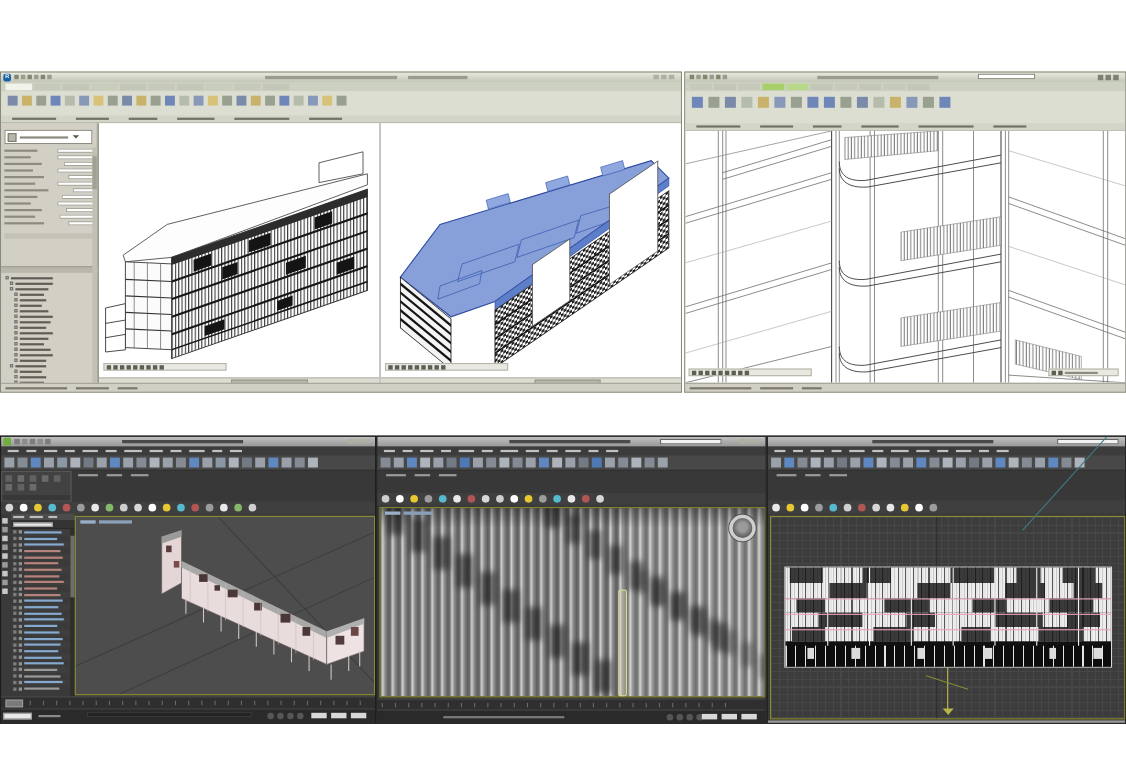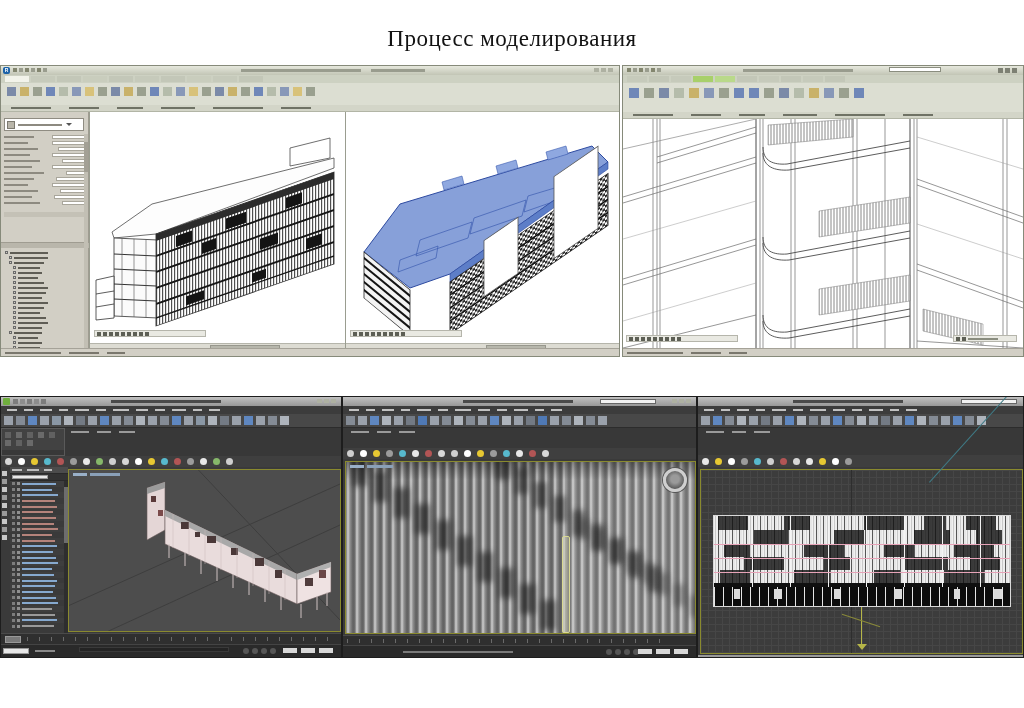--- a/index.html
+++ b/index.html
@@ -82,21 +82,20 @@
   .streak{position:absolute;filter:blur(3px)}
   .slat-sel{position:absolute;background:rgba(235,235,185,.22);border:1px solid #d9d992;border-radius:2px}
   .wheel{position:absolute;width:24px;height:24px;border-radius:50%;border:3px solid #cfcfcf;
     background:radial-gradient(circle at 50% 45%,#9a9a9a 30%,#5e5e5e 70%);box-shadow:0 0 0 1px #555}
   .tickrow .g{background:#6a6a6a}
 </style>
 </head>
 <body>
 <div id="root">
 
-<div class="slide-title">Процесс моделирования</div>
 
 <div class="win rv-win" style="left:0;top:65px;width:620px;height:292px">
   <div class="abs rv-titlebar flex">
     <div class="abs rv-logo">R</div>
     <div class="abs flex" style="left:12px;top:2px">
           <span class="g" style="width: 4px; height: 4px; margin-right: 2px; background: rgb(131, 134, 111);"></span>
           <span class="g" style="width: 4px; height: 4px; margin-right: 2px; background: rgb(154, 157, 142);"></span>
           <span class="g" style="width: 4px; height: 4px; margin-right: 2px; background: rgb(131, 134, 111);"></span>
           <span class="g" style="width: 4px; height: 4px; margin-right: 2px; background: rgb(154, 157, 142);"></span>
           <span class="g" style="width: 4px; height: 4px; margin-right: 2px; background: rgb(131, 134, 111);"></span>

